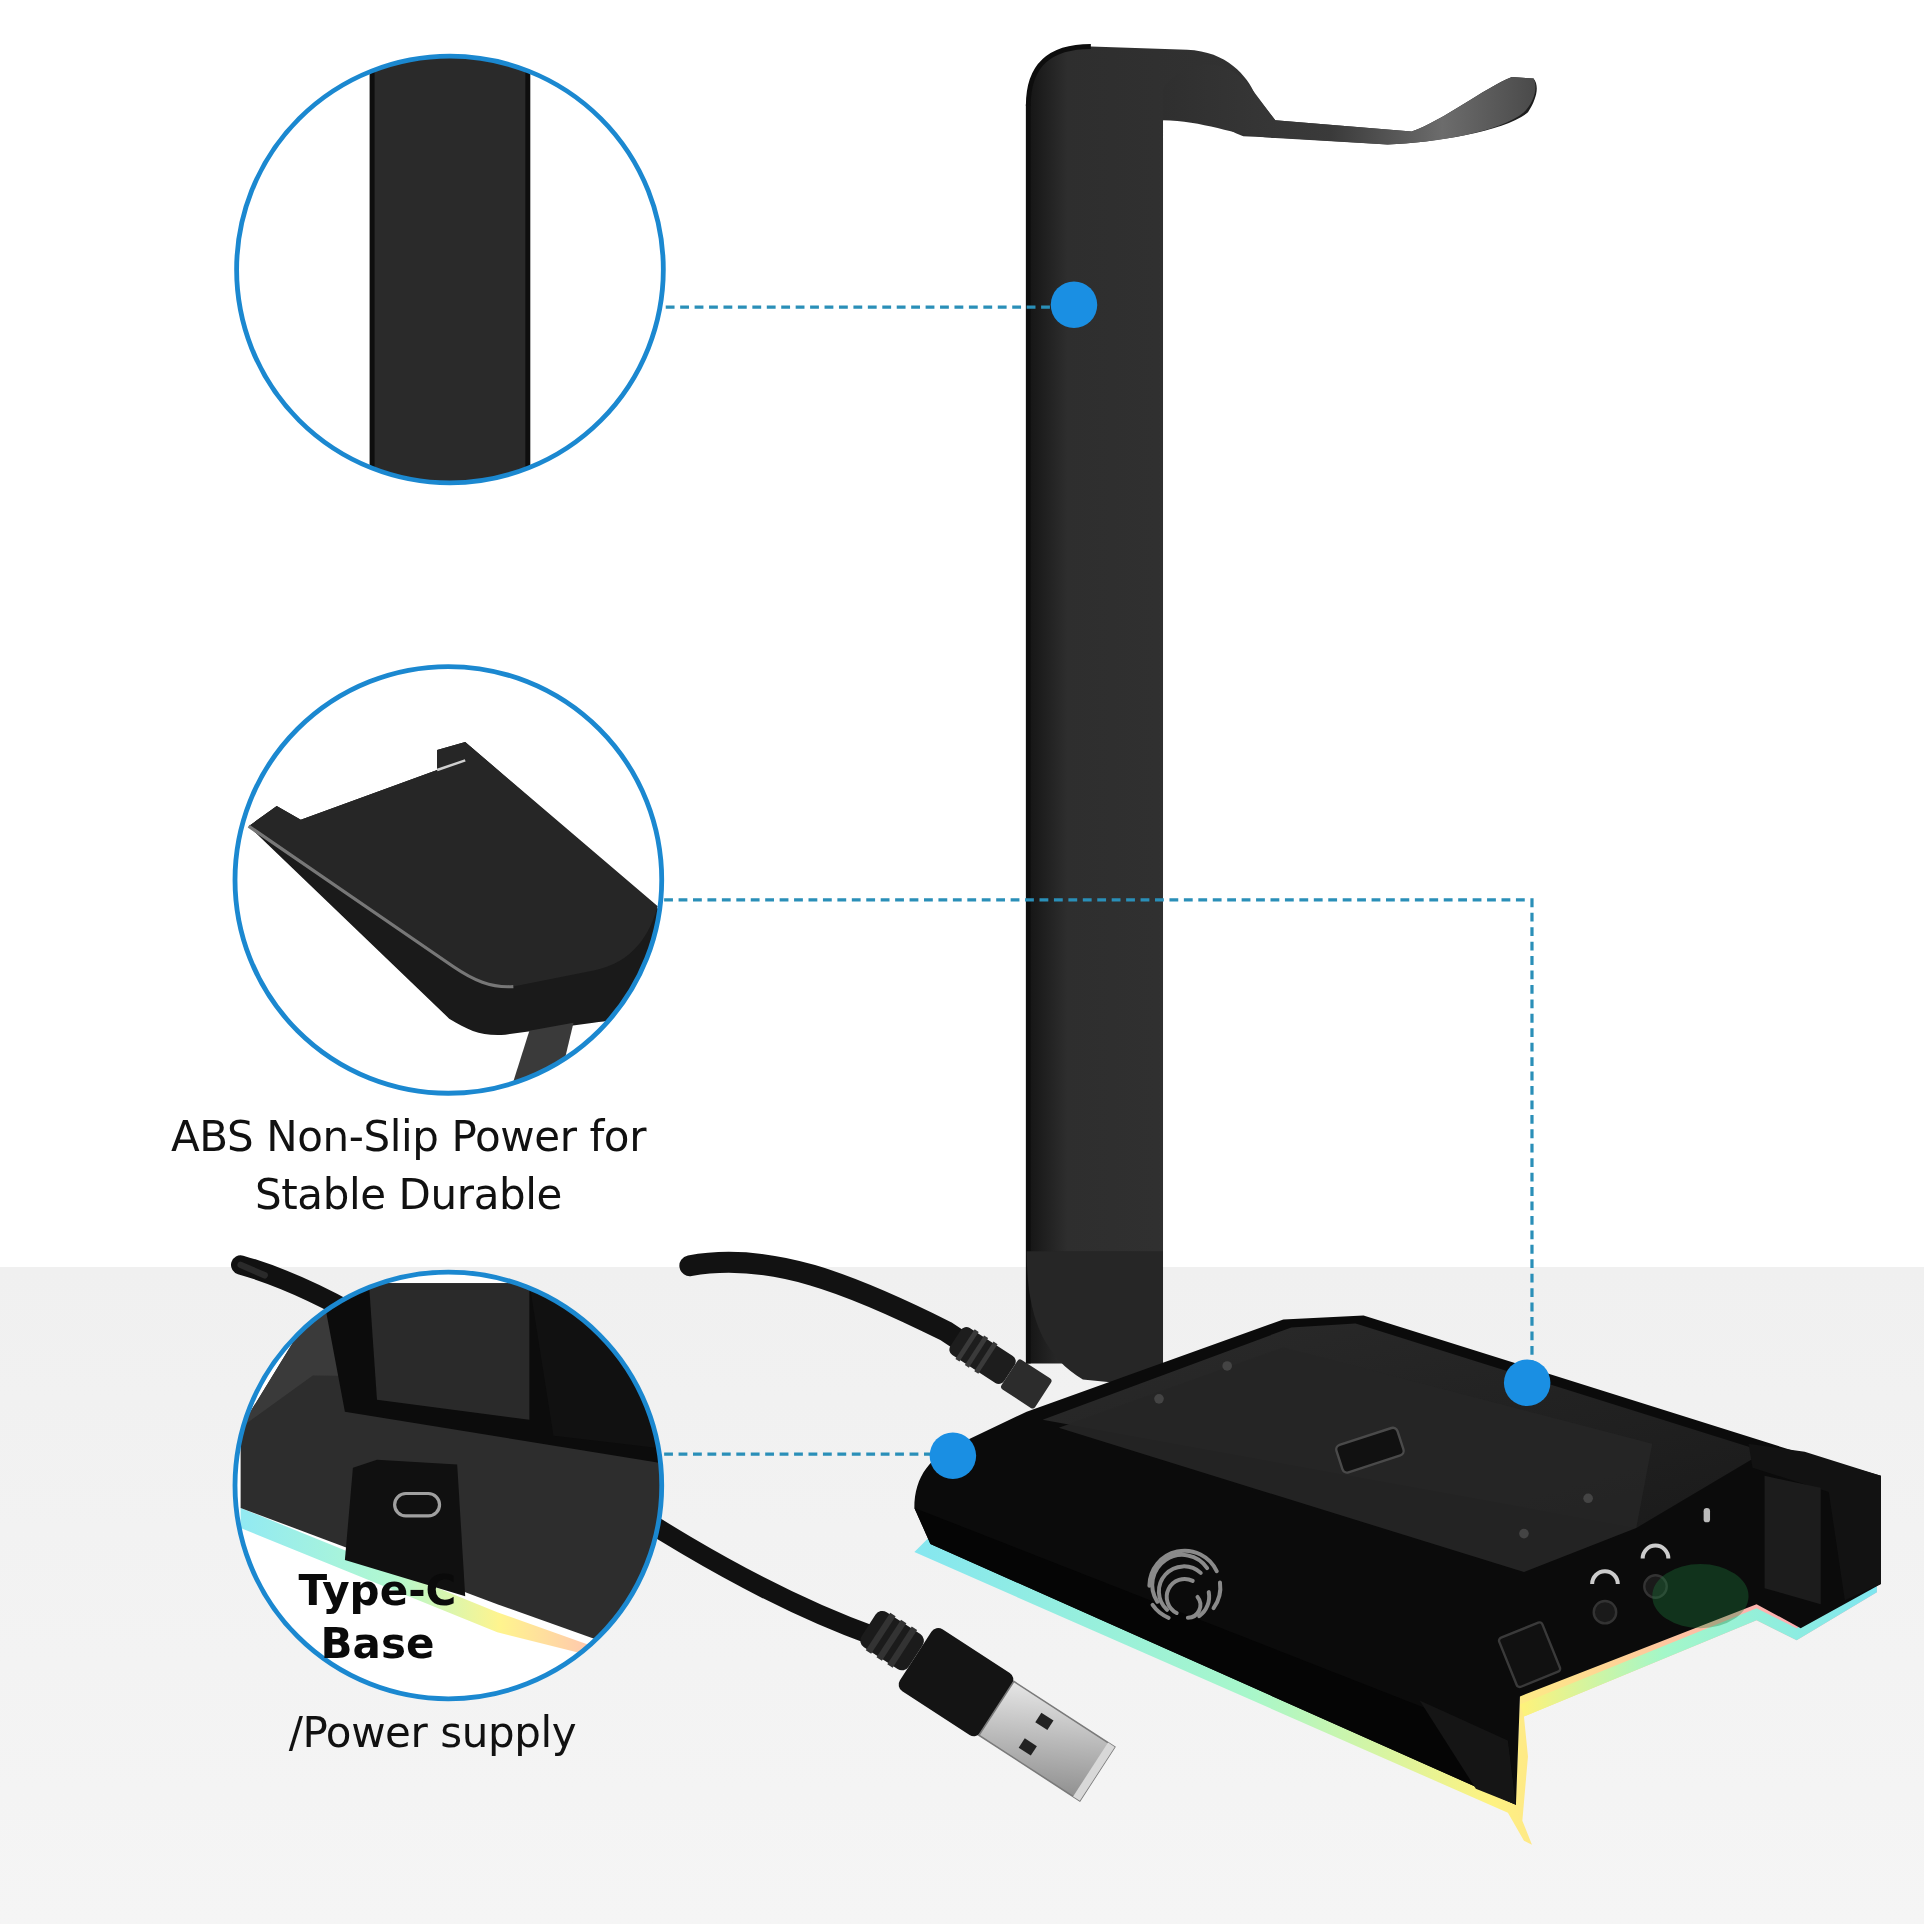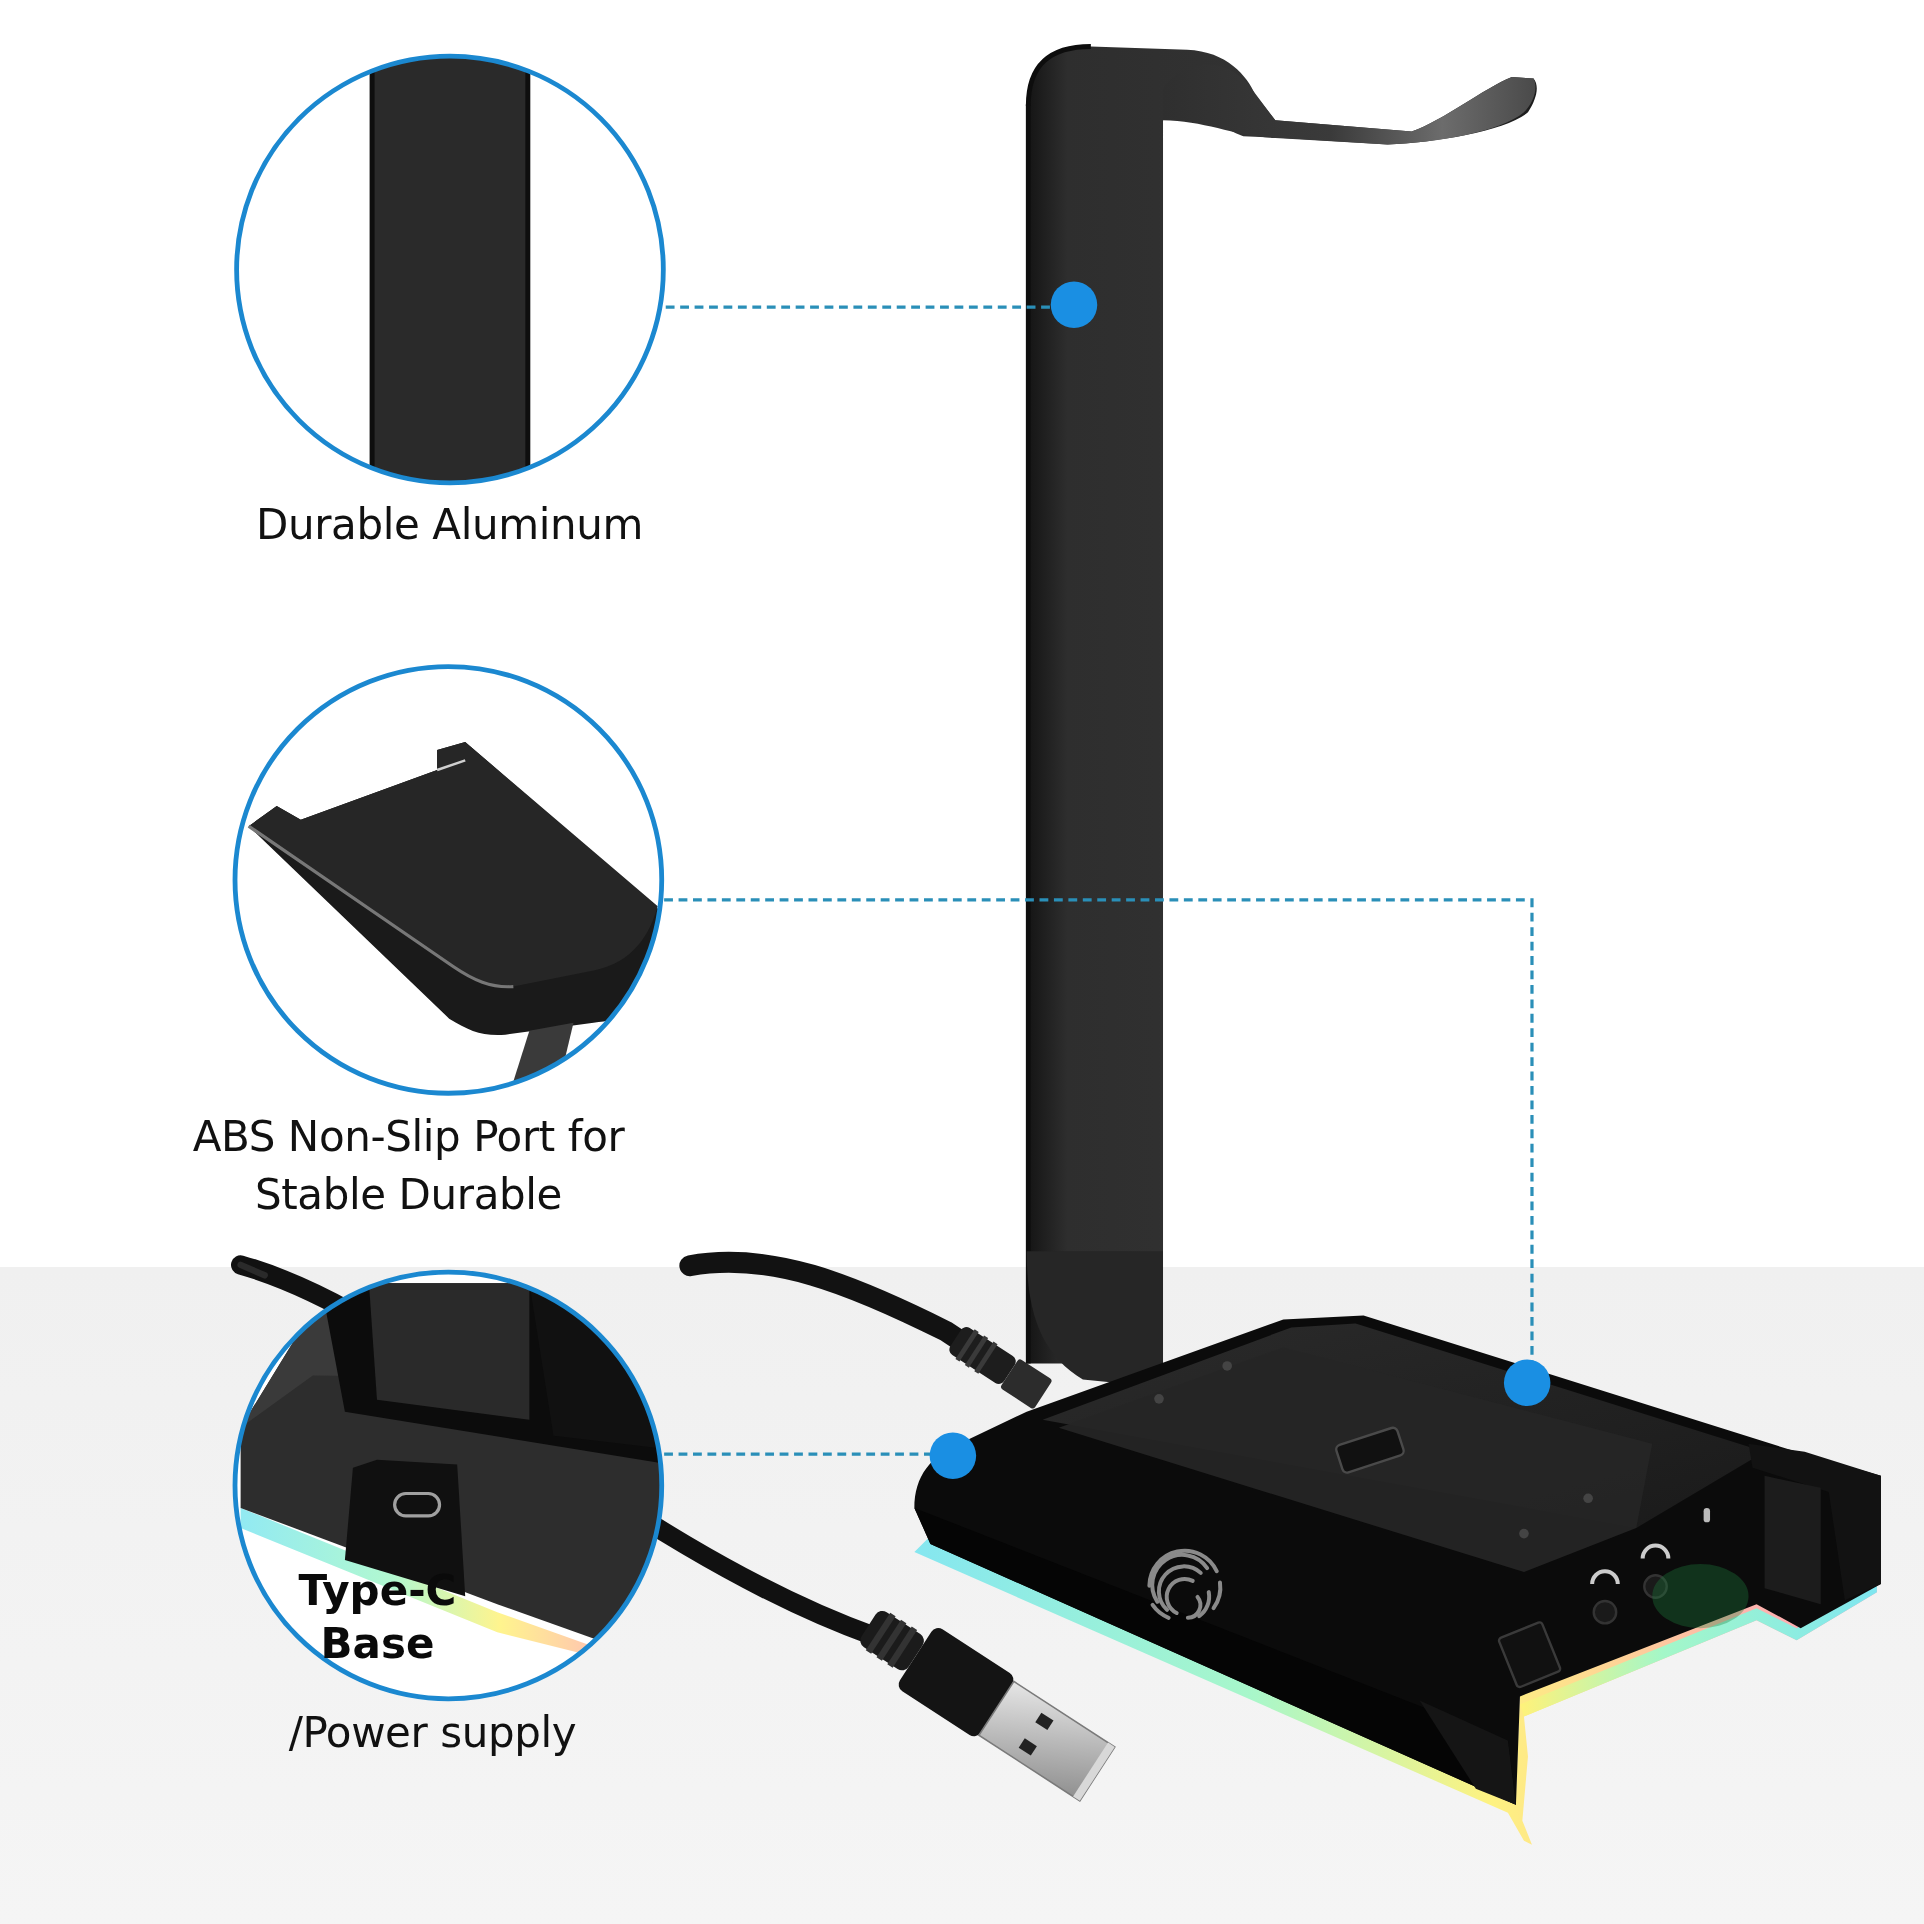--- a/index.html
+++ b/index.html
@@ -225,25 +225,24 @@
       <path d="M660 1600 L 860 1600 L 860 1810 L 690 1790 Z" fill="#111"></path>
 
       <path d="M440 1830 L 470 1820 L 570 1826 L 580 1990 L 430 1945 Z" fill="#101010"></path>
       <rect x="492" y="1862" width="56" height="28" rx="14" fill="none" stroke="#a0a0a0" stroke-width="4"></rect>
     </g>
     <circle cx="559" cy="1852" r="266" fill="none" stroke="#1b88d0" stroke-width="6"></circle>
   </g>
 </svg>
 
 <div class="label label-1">
-  <span class="line">Durable Aluminum</span>
 </div>
 
 <div class="label label-2">
-  <span class="line">ABS Non-Slip Port for</span>
+  <span class="line">ABS Non-Slip Power for</span>
   <span class="line">Stable Durable</span>
 </div>
 
 <div class="port-label">
   <span class="line">Type-C</span>
   <span class="line">Base</span>
 </div>
 
 <div class="label label-3">
   <span class="line">/Power supply</span>

